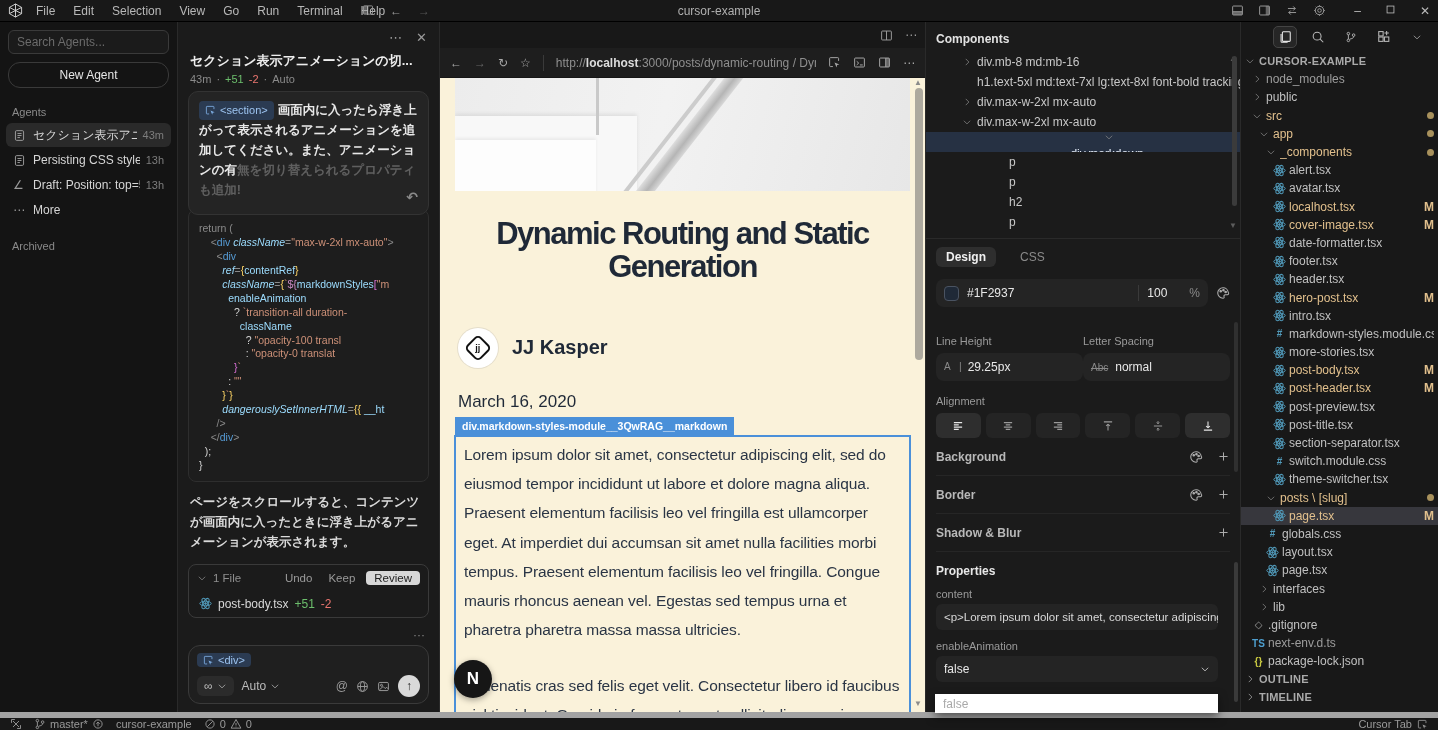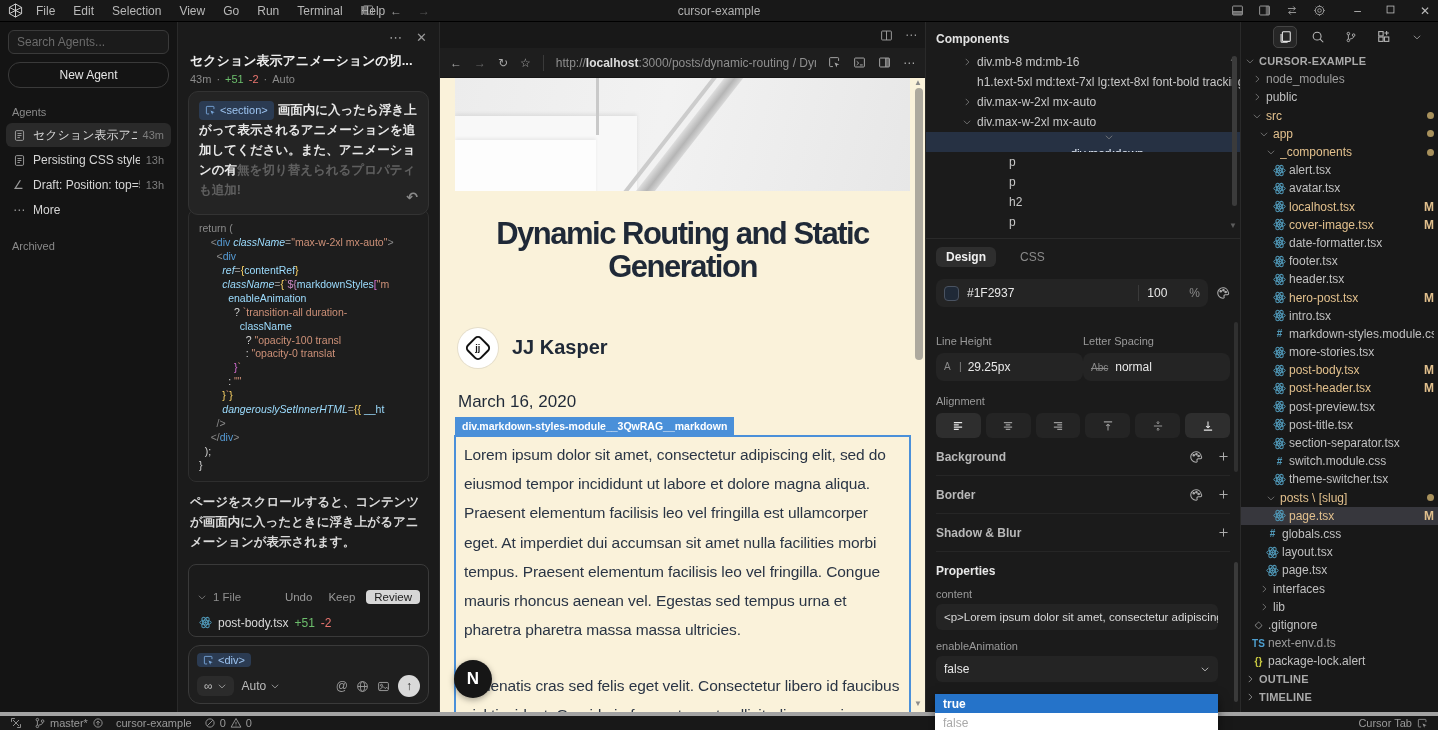--- a/index.html
+++ b/index.html
@@ -45,21 +45,21 @@
   .chip svg{color:#7fb0e6;}
   .msg-fade{color:rgba(220,220,220,.32);}
   .msg-undo{position:absolute;right:10px;bottom:6px;color:#8a8a8a;font-size:14px;}
   .code-card{margin:-6px 10px 0;background:#1d1d1d;border:1px solid #2e2e2e;border-radius:8px;padding:12px 10px 8px;overflow:hidden;z-index:1;position:relative;}
   .code-line{font-family:"DejaVu Sans Mono",monospace;font-size:10.5px;line-height:13.9px;white-space:pre;}
   .tk-wh{color:#d4d4d4;} .tk-c0{color:#8a8a8a;} .tk-tag{color:#569CD6;}
   .tk-attr{color:#9CDCFE;font-style:italic;} .tk-str{color:#CE9178;}
   .tk-kw{color:#C586C0;} .tk-var{color:#9CDCFE;} .tk-br1{color:#FFD666;} .tk-br2{color:#DA70D6;}
   .chat-expl{padding:10px 12px 6px;color:#dadada;font-size:12.5px;font-weight:bold;line-height:1.6;}
   .review-card{margin:6px 10px 0;border:1px solid #3a3a3a;border-radius:8px;overflow:hidden;}
-  .review-head{height:26px;display:flex;align-items:center;gap:6px;padding:0 8px;color:#8f8f8f;font-size:11.5px;margin-top:19px;}
+  .review-head{height:26px;display:flex;align-items:center;gap:6px;padding:0 8px;color:#8f8f8f;font-size:11.5px;}
   .review-head .sp{flex:1;}
   .btn-ghost{color:#9a9a9a;cursor:pointer;padding:1px 5px;}
   .btn-review{background:#d7d7d7;color:#1d1d1d;border-radius:4px;padding:1px 8px;cursor:pointer;}
   .review-file{height:26px;display:flex;align-items:center;gap:6px;padding:0 10px;font-size:12px;color:#d8d8d8;}
   .chat-more{margin:10px 14px 0;text-align:right;color:#8a8a8a;}
   .chat-input{position:absolute;left:10px;right:10px;bottom:8px;border:1px solid #3a3a3a;background:#1f1f1f;border-radius:12px;padding:7px 8px 6px;}
   .chat-input .irow{display:flex;align-items:center;margin-top:8px;gap:8px;}
   .pill{background:#2b2b2b;border-radius:6px;height:20px;display:flex;align-items:center;gap:4px;padding:0 7px;color:#bbb;cursor:pointer;}
   .sp{flex:1;}
   .in-ic{color:#9a9a9a;cursor:pointer;}
@@ -149,21 +149,21 @@
   .etree-row.gold .lbl{color:#E2C08D;}
   .etree-row.dim .lbl{color:#9d9d9d;}
   .etree-row.root .lbl{color:#aaa;font-weight:bold;font-size:11px;letter-spacing:.2px;}
   .badge-m{color:#E2C08D;margin-left:4px;font-weight:bold;}
   .gdot{width:7px;height:7px;border-radius:50%;background:#a8915c;margin-left:4px;}
   .exp-sect{height:18px;display:flex;align-items:center;gap:4px;color:#aaa;font-weight:bold;font-size:11px;letter-spacing:.2px;padding-left:4px;cursor:pointer;}
   .fi-react{color:#519ABA;} .fi-hash{color:#519ABA;font-weight:bold;font-size:11px;}
   .fi-ts{color:#4E9FCF;font-weight:bold;font-size:9px;} .fi-brace{color:#CBCB41;font-weight:bold;font-size:10px;}
   .fi-dia{color:#9a9a9a;font-size:9px;}
   
-  .statusbar{position:absolute;left:0;right:0;bottom:0;height:18px;background:#181818;border-top:4px solid #a3a3a3;display:flex;align-items:center;gap:12px;padding:0 10px;color:#9a9a9a;font-size:11px;}
+  .statusbar{position:absolute;left:0;right:0;bottom:0;height:18px;background:#181818;border-top:6px solid #a3a3a3;display:flex;align-items:center;gap:12px;padding:0 10px;color:#9a9a9a;font-size:11px;}
   .sb-item{display:flex;align-items:center;gap:4px;cursor:pointer;}
   .sb-right{margin-left:auto;display:flex;align-items:center;gap:5px;}
 </style>
 </head>
 <body>
 
 <div class="app">
 
   <div class="titlebar">
     <span class="logo">
@@ -1015,21 +1015,21 @@
           <div class="etree-row" style="padding-left: 11px;">
             <span class="fi fi-dia">◇</span>
             <span class="lbl">.gitignore</span>
           </div>
           <div class="etree-row dim" style="padding-left: 11px;">
             <span class="fi fi-ts">TS</span>
             <span class="lbl">next-env.d.ts</span>
           </div>
           <div class="etree-row" style="padding-left: 11px;">
             <span class="fi fi-brace">{}</span>
-            <span class="lbl">package-lock.alert</span>
+            <span class="lbl">package-lock.json</span>
           </div>
         </div>
       <div class="exp-sect">
         <span class="chev">
             <svg width="10" height="10" viewBox="0 0 16 16" fill="none" stroke="currentColor" stroke-width="1.2">
               <path d="M6 3 L11 8 L6 13"></path>
             </svg>
           </span>
         <span>OUTLINE</span>
       </div>
@@ -1090,16 +1090,15 @@
       <span>
           <svg width="11" height="11" viewBox="0 0 16 16" fill="none" stroke="currentColor" stroke-width="1.2">
             <path d="M13 6 V3 a1 1 0 0 0 -1-1 H3 a1 1 0 0 0 -1 1 v9 a1 1 0 0 0 1 1 h3"></path>
             <path d="M8 8 L14 10.5 L11.2 11.2 L10.5 14 Z" fill="currentColor" stroke="none"></path>
           </svg>
         </span>
     </span>
   </div>
 
   <div class="dropdown" id="dropdown">
-      <div class="dd-opt hl">true</div>
       <div class="dd-opt plain">false</div>
     </div>
 </div>
 
 </body></html>

